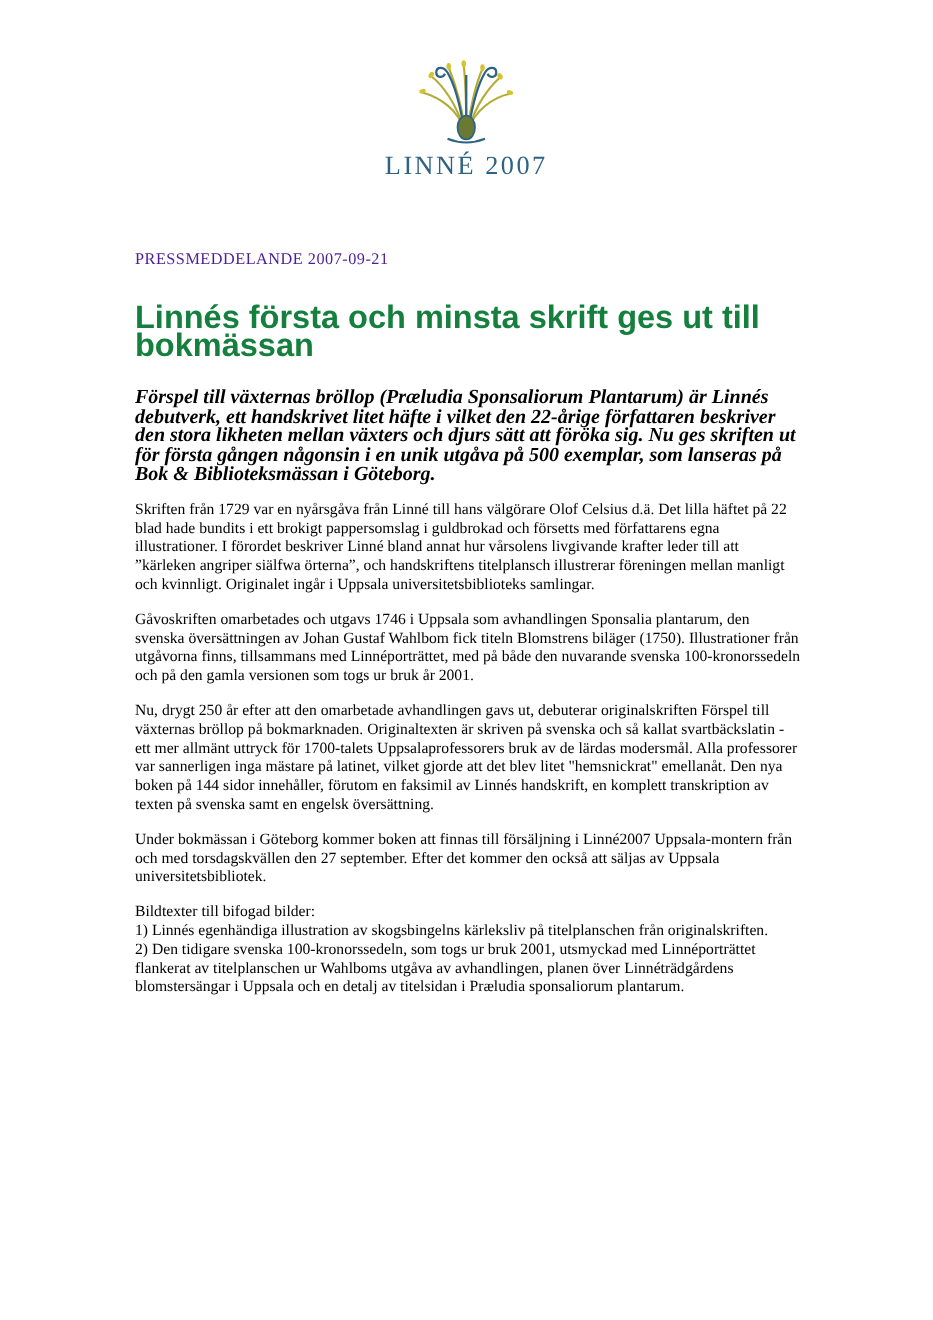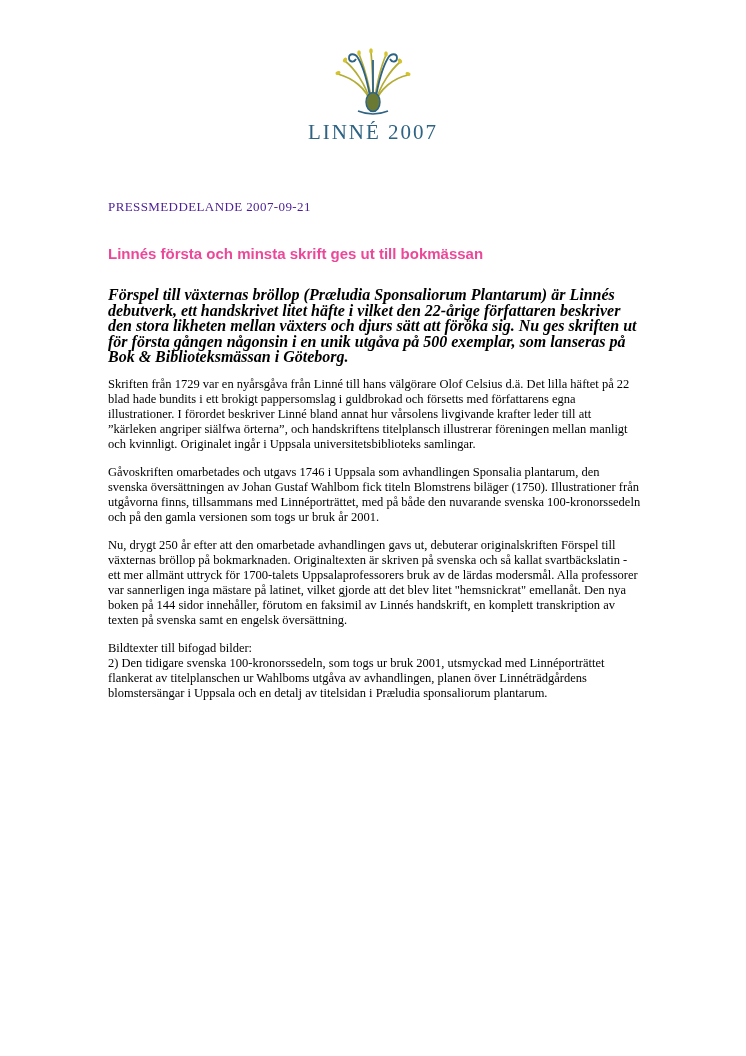--- a/index.html
+++ b/index.html
@@ -14,21 +14,21 @@
     font-family:"Liberation Serif", serif;font-size:21px;letter-spacing:2px;
     color:#2e6384;margin-top:2px;
   }
   
   .content{position:absolute;left:108px;top:199px;width:533px;}
   .kicker{
     font-size:13px;color:#4c1d95;letter-spacing:0.4px;margin:0 0 0 0;
   }
   h1.title{
     font-family:"Liberation Sans", sans-serif;font-weight:bold;
-    font-size:15px;line-height:23px;margin:27px 0 22px 0;color:#ec4899;
+    font-size:26px;line-height:23px;margin:27px 0 22px 0;color:#15803d;
   }
   p.lead{
     font-style:italic;font-weight:bold;font-size:16px;line-height:15.5px;
     margin:0 0 12px 0;
   }
   p.body{font-size:12.5px;line-height:15px;margin:0 0 13px 0;}
   .captions{font-size:12.5px;line-height:15px;margin-top:13px;}
   .captions div{margin:0;}
   
   .partners{
@@ -113,22 +113,24 @@
     <div class="brand-word">LINNÉ 2007</div>
   </div>
 
   <div class="content">
     <p class="kicker">PRESSMEDDELANDE 2007-09-21</p>
     <h1 class="title">Linnés första och minsta skrift ges ut till bokmässan</h1>
     <p class="lead">Förspel till växternas bröllop (Præludia Sponsaliorum Plantarum) är Linnés debutverk, ett handskrivet litet häfte i vilket den 22-årige författaren beskriver den stora likheten mellan växters och djurs sätt att föröka sig. Nu ges skriften ut för första gången någonsin i en unik utgåva på 500 exemplar, som lanseras på Bok &amp; Biblioteksmässan i Göteborg.</p>
     <p class="body">Skriften från 1729 var en nyårsgåva från Linné till hans välgörare Olof Celsius d.ä. Det lilla häftet på 22 blad hade bundits i ett brokigt pappersomslag i guldbrokad och försetts med författarens egna illustrationer. I förordet beskriver Linné bland annat hur vårsolens livgivande krafter leder till att ”kärleken angriper siälfwa örterna”, och handskriftens titelplansch illustrerar föreningen mellan manligt och kvinnligt. Originalet ingår i Uppsala universitetsbiblioteks samlingar.</p>
     <p class="body">Gåvoskriften omarbetades och utgavs 1746 i Uppsala som avhandlingen Sponsalia plantarum, den svenska översättningen av Johan Gustaf Wahlbom fick titeln Blomstrens biläger (1750). Illustrationer från utgåvorna finns, tillsammans med Linnéporträttet, med på både den nuvarande svenska 100-kronorssedeln och på den gamla versionen som togs ur bruk år 2001.</p>
     <p class="body">Nu, drygt 250 år efter att den omarbetade avhandlingen gavs ut, debuterar originalskriften Förspel till växternas bröllop på bokmarknaden. Originaltexten är skriven på svenska och så kallat svartbäckslatin - ett mer allmänt uttryck för 1700-talets Uppsalaprofessorers bruk av de lärdas modersmål. Alla professorer var sannerligen inga mästare på latinet, vilket gjorde att det blev litet "hemsnickrat" emellanåt. Den nya boken på 144 sidor innehåller, förutom en faksimil av Linnés handskrift, en komplett transkription av texten på svenska samt en engelsk översättning.</p>
+    <p class="body">Under bokmässan i Göteborg kommer boken att finnas till försäljning i Linné2007 Uppsala-montern från och med torsdagskvällen den 27 september. Efter det kommer den också att säljas av Uppsala universitetsbibliotek.</p>
     <div class="captions">
       <div>Bildtexter till bifogad bilder:</div>
+      <div>1) Linnés egenhändiga illustration av skogsbingelns kärleksliv på titelplanschen från originalskriften.</div>
       <div>2) Den tidigare svenska 100-kronorssedeln, som togs ur bruk 2001, utsmyckad med Linnéporträttet flankerat av titelplanschen ur Wahlboms utgåva av avhandlingen, planen över Linnéträdgårdens blomstersängar i Uppsala och en detalj av titelsidan i Præludia sponsaliorum plantarum.</div>
     </div>
   </div>
 
   <div class="partners">
 
     <div class="plogo">
       <svg width="32" height="32" viewBox="0 0 32 32">
         <circle cx="16" cy="16" r="14.5" fill="#b5504d"></circle>
         <circle cx="16" cy="16" r="14.5" fill="none" stroke="#8e3734" stroke-width="1"></circle>

